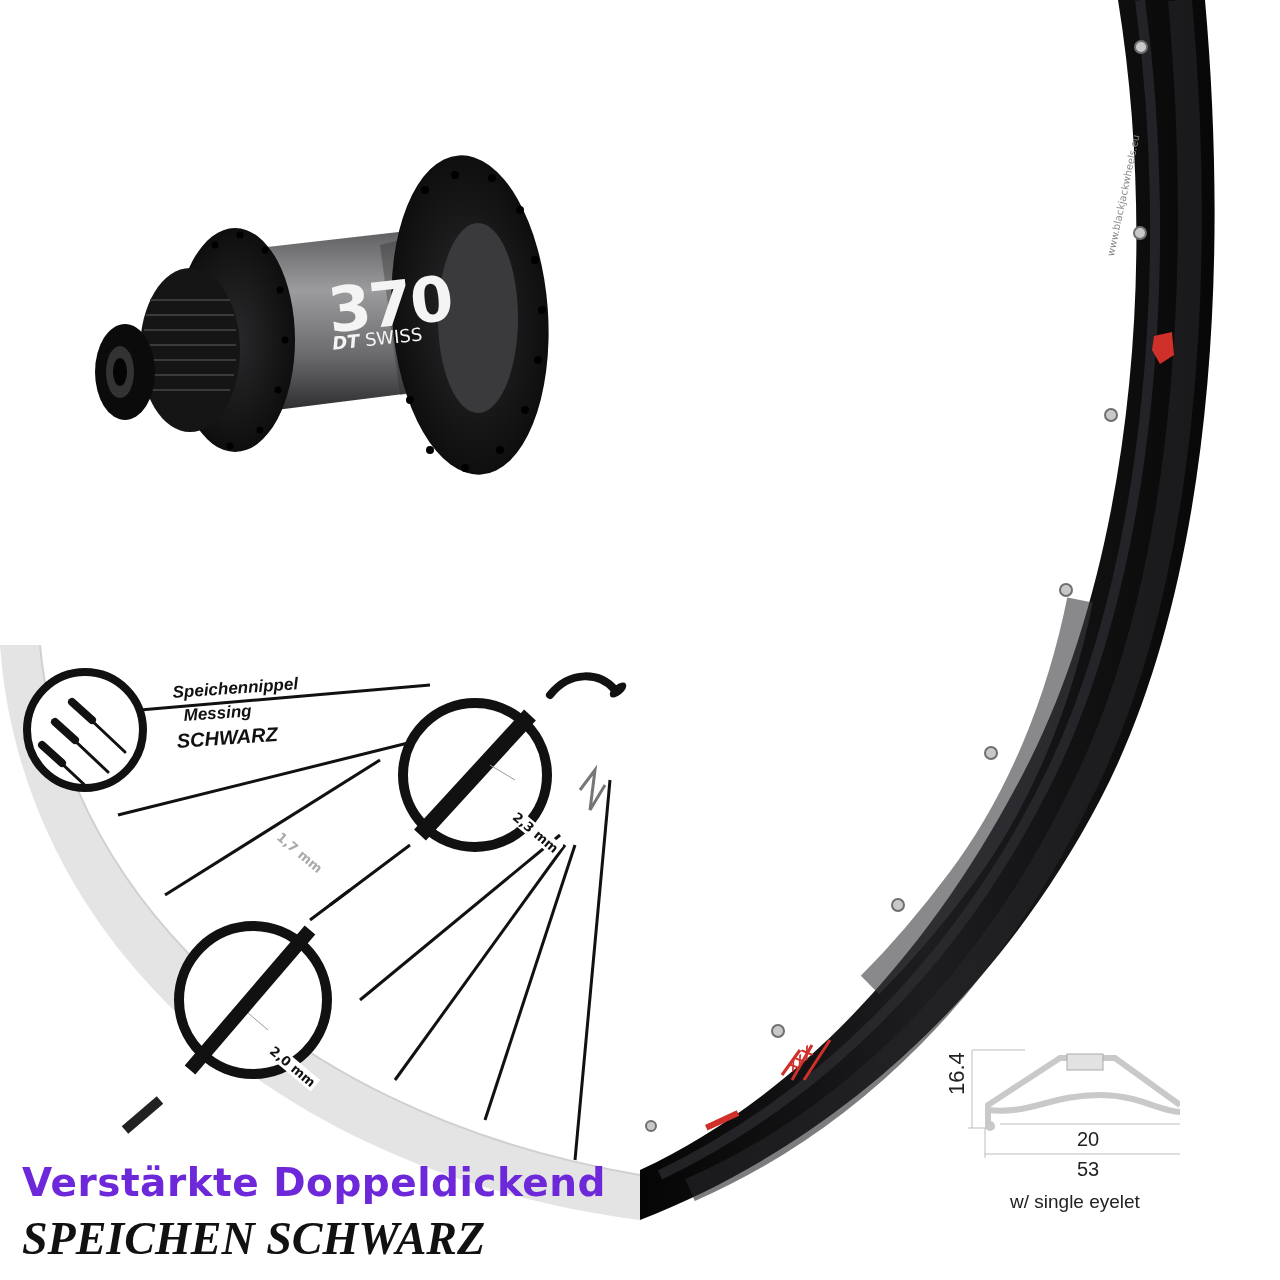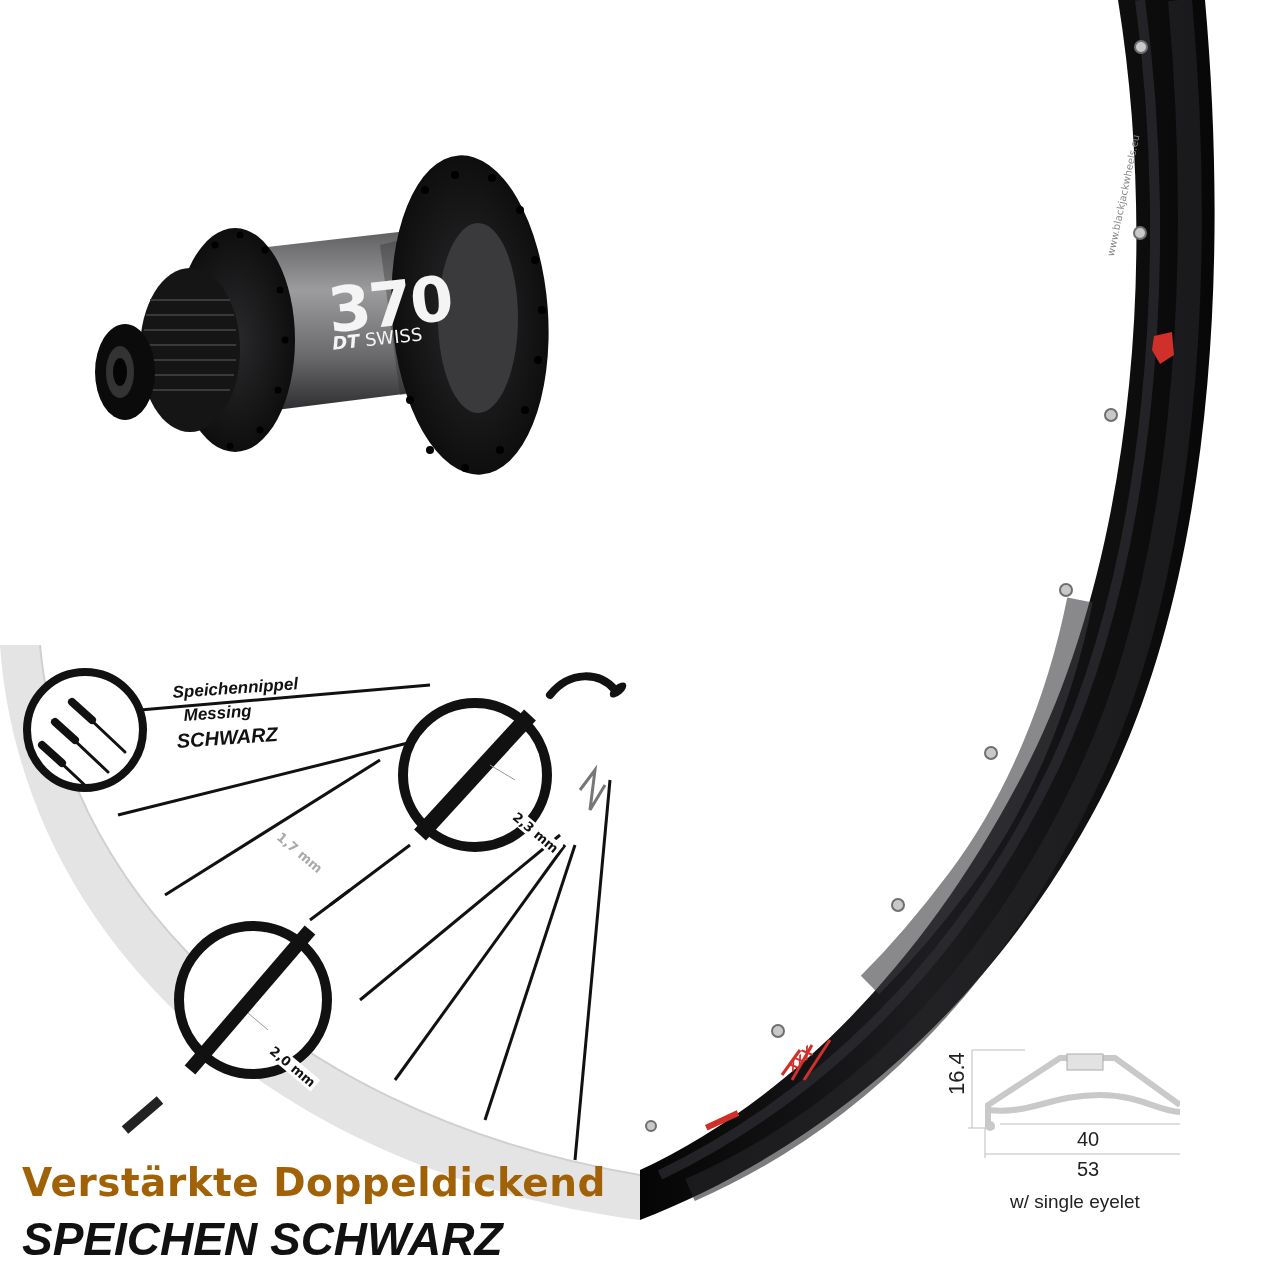--- a/index.html
+++ b/index.html
@@ -1,21 +1,21 @@
 <!DOCTYPE html>
 <html><head>
   <meta charset="utf-8">
   <style>
     html, body { margin: 0; padding: 0; background: #ffffff; }
     body { width: 1280px; height: 1280px; position: relative; overflow: hidden; font-family: "Liberation Sans", sans-serif; }
     .abs { position: absolute; }
     svg { display: block; }
     .hub-label { position: absolute; color: #f4f4f4; font-family: "DejaVu Sans", sans-serif; }
-    .spoke-caption-1 { position: absolute; left: 22px; top: 1160px; font-size: 39px; font-family: "DejaVu Sans", sans-serif; font-weight: bold; color: #a16207; letter-spacing: 0.5px; white-space: nowrap; }
-    .spoke-caption-2 { position: absolute; left: 22px; top: 1212px; font-size: 46px; font-family: Liberation Sans, sans-serif; font-weight: bold; font-style: italic; color: #111; white-space: nowrap; }
+    .spoke-caption-1 { position: absolute; left: 22px; top: 1160px; font-size: 39px; font-family: "DejaVu Sans", sans-serif; font-weight: bold; color: #6d28d9; letter-spacing: 0.5px; white-space: nowrap; }
+    .spoke-caption-2 { position: absolute; left: 22px; top: 1212px; font-size: 46px; font-family: Liberation Serif, serif; font-weight: bold; font-style: italic; color: #111; white-space: nowrap; }
     .nipple-text { position: absolute; font-family: "Liberation Sans", sans-serif; font-weight: bold; font-style: italic; color: #111; white-space: nowrap; transform: rotate(-4deg); transform-origin: left top; }
     .mm-label { position: absolute; font-family: "DejaVu Sans", sans-serif; font-weight: bold; font-size: 13px; white-space: nowrap; background: #fff; padding: 0 2px; }
     .profile-text { position: absolute; font-family: "Liberation Sans", sans-serif; color: #222; white-space: nowrap; }
   </style>
 </head>
 <body>
 
 <div class="abs" style="left:0;top:0;width:1280px;height:1280px;">
   <svg width="1280" height="1280" viewBox="0 0 1280 1280">
     <defs>
@@ -188,16 +188,16 @@
       <path d="M48,88 L48,65 L120,18 L175,18 L240,65" stroke-width="6" stroke="#c9c9c9"></path>
       <path d="M48,70 C90,75 110,55 160,55 C200,55 220,72 240,72" stroke-width="6" stroke="#c9c9c9"></path>
       <line x1="60" y1="84" x2="240" y2="84" stroke-width="1"></line>
       <line x1="45" y1="114" x2="240" y2="114" stroke-width="1"></line>
       <line x1="45" y1="88" x2="45" y2="118" stroke-width="1"></line>
     </g>
     <rect x="127" y="14" width="36" height="16" fill="#e2e2e2" stroke="#aaa"></rect>
     <circle cx="50" cy="86" r="5" fill="#c9c9c9"></circle>
   </svg>
   <div class="profile-text" style="left:4px;top:55px;font-size:22px;transform:rotate(-90deg);transform-origin:left top;">16.4</div>
-  <div class="profile-text" style="left:137px;top:88px;font-size:20px;">40</div>
+  <div class="profile-text" style="left:137px;top:88px;font-size:20px;">20</div>
   <div class="profile-text" style="left:137px;top:118px;font-size:20px;">53</div>
   <div class="profile-text" style="left:70px;top:151px;font-size:19px;">w/ single eyelet</div>
 </div>
 
 </body></html>

